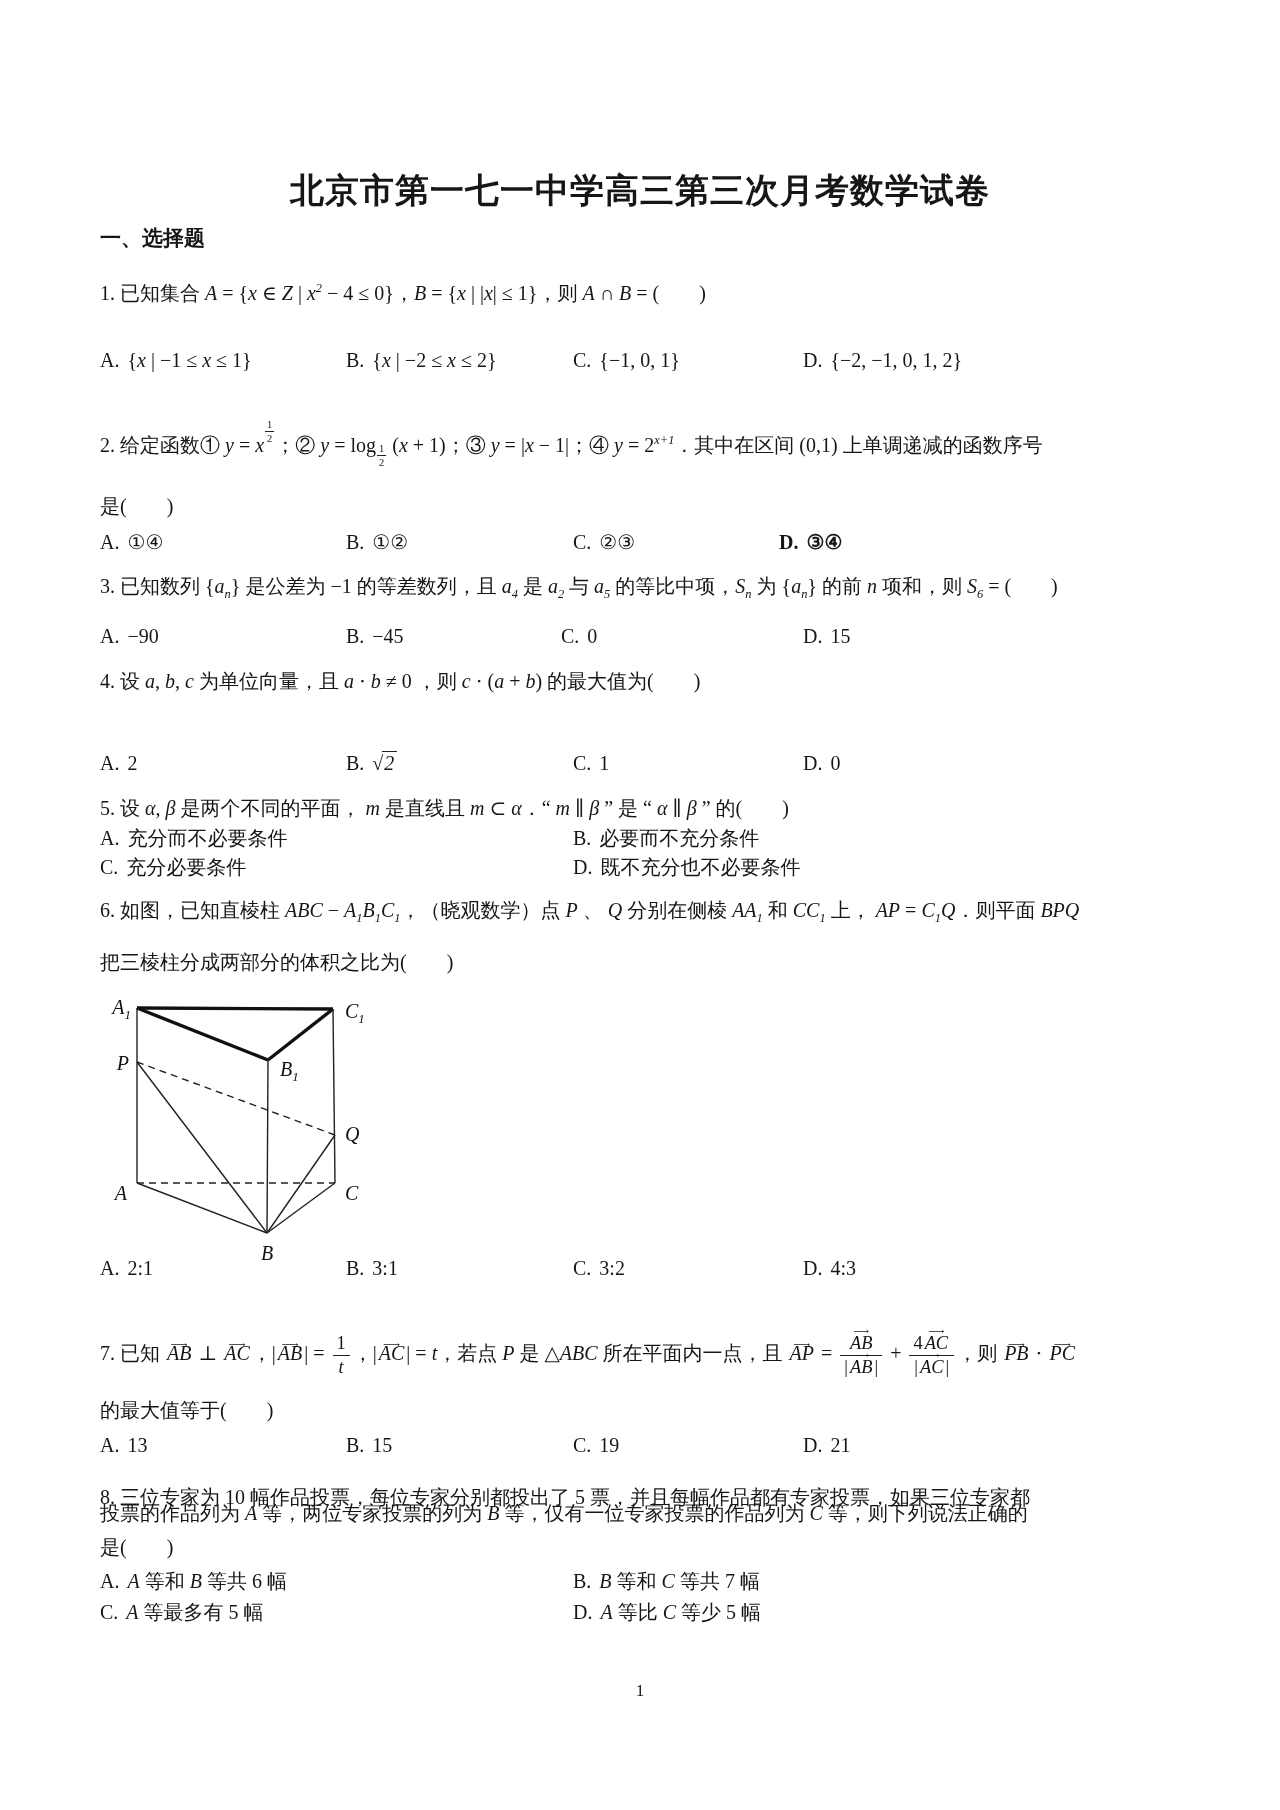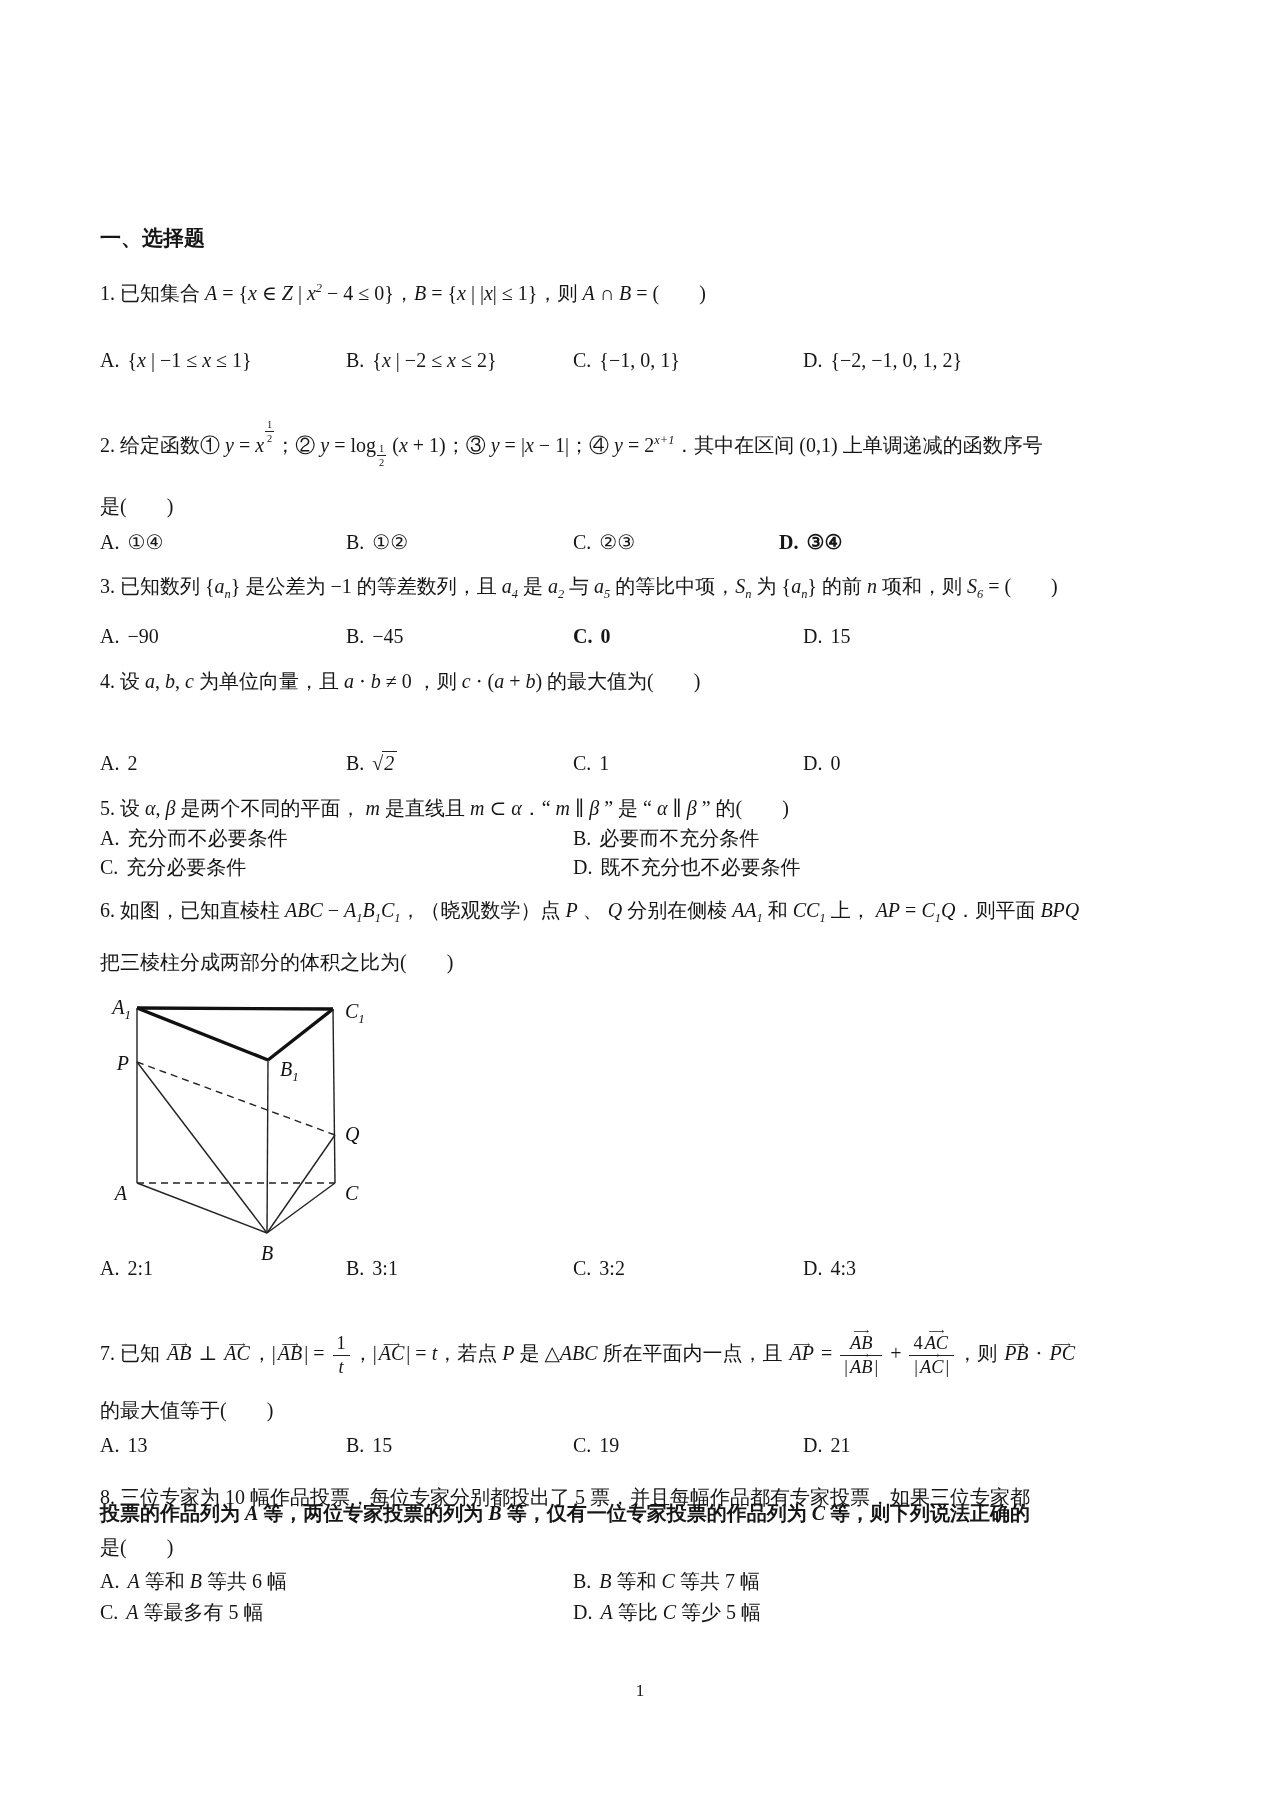--- a/index.html
+++ b/index.html
@@ -65,20 +65,21 @@
   #figure tspan.vsub{font-size:13px;}
   #footer{
     position:absolute;top:1679px;left:0;width:100%;
     text-align:center;font-size:17px;line-height:24px;
   }
 </style>
 </head>
 <body>
 
 <div id="page">
+  <h1 id="title">北京市第一七一中学高三第三次月考数学试卷</h1>
   <div id="section">一、选择题</div>
   <div id="qhost">
       <div class="row" style="top: 273px;"><span class="t">1. 已知集合 </span><span class="mi">A</span><span class="t"> = {</span><span class="mi">x</span><span class="t"> ∈ </span><span class="mi">Z</span><span class="t"> | </span><span class="mi">x</span><sup class="mi">2</sup><span class="t"> − 4 ≤ 0}，</span><span class="mi">B</span><span class="t"> = {</span><span class="mi">x</span><span class="t"> | |</span><span class="mi">x</span><span class="t">| ≤ 1}，则 </span><span class="mi">A</span><span class="t"> ∩ </span><span class="mi">B</span><span class="t"> = (　　)</span></div>
       <div class="row" style="top: 345px;">
         <span class="opt" style="left: 0px;"><span class="olabel">A.</span><span class="t">{</span><span class="mi">x</span><span class="t"> | −1 ≤ </span><span class="mi">x</span><span class="t"> ≤ 1}</span></span>
         <span class="opt" style="left: 246px;"><span class="olabel">B.</span><span class="t">{</span><span class="mi">x</span><span class="t"> | −2 ≤ </span><span class="mi">x</span><span class="t"> ≤ 2}</span></span>
         <span class="opt" style="left: 473px;"><span class="olabel">C.</span><span class="t">{−1, 0, 1}</span></span>
         <span class="opt" style="left: 703px;"><span class="olabel">D.</span><span class="t">{−2, −1, 0, 1, 2}</span></span>
       </div>
       <div class="row" style="top: 419px;"><span class="t">2. 给定函数① </span><span class="mi">y</span><span class="t"> = </span><span class="mi">x</span><span class="supfrac"><span class="num">1</span><span class="den">2</span></span><span class="t">；② </span><span class="mi">y</span><span class="t"> = log</span><span class="subfrac"><span class="num">1</span><span class="den">2</span></span><span class="t"> (</span><span class="mi">x</span><span class="t"> + 1)；③ </span><span class="mi">y</span><span class="t"> = |</span><span class="mi">x</span><span class="t"> − 1|；④ </span><span class="mi">y</span><span class="t"> = 2</span><sup class="mi">x+1</sup><span class="t">．其中在区间 (0,1) 上单调递减的函数序号</span></div>
@@ -86,21 +87,21 @@
       <div class="row" style="top: 527px;">
         <span class="opt" style="left: 0px; text-align: right;"><span class="olabel">A.</span><span class="t">①④</span></span>
         <span class="opt" style="left: 246px;"><span class="olabel">B.</span><span class="t">①②</span></span>
         <span class="opt" style="left: 473px;"><span class="olabel">C.</span><span class="t">②③</span></span>
         <span class="opt" style="left: 679px; font-weight: bold;"><span class="olabel">D.</span><span class="t">③④</span></span>
       </div>
       <div class="row" style="top: 571px;"><span class="t">3. 已知数列 {</span><span class="mi">a</span><sub class="mi">n</sub><span class="t">} 是公差为 −1 的等差数列，且 </span><span class="mi">a</span><sub class="mi">4</sub><span class="t"> 是 </span><span class="mi">a</span><sub class="mi">2</sub><span class="t"> 与 </span><span class="mi">a</span><sub class="mi">5</sub><span class="t"> 的等比中项，</span><span class="mi">S</span><sub class="mi">n</sub><span class="t"> 为 {</span><span class="mi">a</span><sub class="mi">n</sub><span class="t">} 的前 </span><span class="mi">n</span><span class="t"> 项和，则 </span><span class="mi">S</span><sub class="mi">6</sub><span class="t"> = (　　)</span></div>
       <div class="row" style="top: 621px;">
         <span class="opt" style="left: 0px;"><span class="olabel">A.</span><span class="t">−90</span></span>
         <span class="opt" style="left: 246px;"><span class="olabel">B.</span><span class="t">−45</span></span>
-        <span class="opt" style="left: 473px; font-weight: bold;"><span class="olabel">C.</span><span class="t">0</span></span>
+        <span class="opt" style="left: 461px;"><span class="olabel">C.</span><span class="t">0</span></span>
         <span class="opt" style="left: 703px;"><span class="olabel">D.</span><span class="t">15</span></span>
       </div>
       <div class="row" style="top: 666px;"><span class="t">4. 设 </span><span class="mi">a</span><span class="t">, </span><span class="mi">b</span><span class="t">, </span><span class="mi">c</span><span class="t"> 为单位向量，且 </span><span class="mi">a</span><span class="t"> ⋅ </span><span class="mi">b</span><span class="t"> ≠ 0 ，则 </span><span class="mi">c</span><span class="t"> ⋅ (</span><span class="mi">a</span><span class="t"> + </span><span class="mi">b</span><span class="t">) 的最大值为(　　)</span></div>
       <div class="row" style="top: 748px;">
         <span class="opt" style="left: 0px;"><span class="olabel">A.</span><span class="t">2</span></span>
         <span class="opt" style="left: 246px;"><span class="olabel">B.</span><span class="sqrt"><span class="rsign">√</span><span class="rad">2</span></span></span>
         <span class="opt" style="left: 473px; text-align: right;"><span class="olabel">C.</span><span class="t">1</span></span>
         <span class="opt" style="left: 703px;"><span class="olabel">D.</span><span class="t">0</span></span>
       </div>
       <div class="row" style="top: 793px;"><span class="t">5. 设 </span><span class="mi">α</span><span class="t">, </span><span class="mi">β</span><span class="t"> 是两个不同的平面， </span><span class="mi">m</span><span class="t"> 是直线且 </span><span class="mi">m</span><span class="t"> ⊂ </span><span class="mi">α</span><span class="t">．“ </span><span class="mi">m</span><span class="t"> ∥ </span><span class="mi">β</span><span class="t"> ” 是 “ </span><span class="mi">α</span><span class="t"> ∥ </span><span class="mi">β</span><span class="t"> ” 的(　　)</span></div>
@@ -122,21 +123,21 @@
       </div>
       <div class="row" style="top: 1333px;"><span class="t">7. 已知 </span><span class="vec">AB</span><span class="t"> ⊥ </span><span class="vec">AC</span><span class="t">，|</span><span class="vec">AB</span><span class="t">| = </span><span class="frac"><span class="num"><span class="t">1</span></span><span class="den"><span class="mi">t</span></span></span><span class="t">，|</span><span class="vec">AC</span><span class="t">| = </span><span class="mi">t</span><span class="t">，若点 </span><span class="mi">P</span><span class="t"> 是 △</span><span class="mi">ABC</span><span class="t"> 所在平面内一点，且 </span><span class="vec">AP</span><span class="t"> = </span><span class="frac"><span class="num"><span class="vec">AB</span></span><span class="den"><span class="t">|</span><span class="vec">AB</span><span class="t">|</span></span></span><span class="t"> + </span><span class="frac"><span class="num"><span class="t">4</span><span class="vec">AC</span></span><span class="den"><span class="t">|</span><span class="vec">AC</span><span class="t">|</span></span></span><span class="t">，则 </span><span class="vec">PB</span><span class="t"> ⋅ </span><span class="vec">PC</span></div>
       <div class="row" style="top: 1395px;"><span class="t">的最大值等于(　　)</span></div>
       <div class="row" style="top: 1430px;">
         <span class="opt" style="left: 0px;"><span class="olabel">A.</span><span class="t">13</span></span>
         <span class="opt" style="left: 246px;"><span class="olabel">B.</span><span class="t">15</span></span>
         <span class="opt" style="left: 473px;"><span class="olabel">C.</span><span class="t">19</span></span>
         <span class="opt" style="left: 703px;"><span class="olabel">D.</span><span class="t">21</span></span>
       </div>
       <div class="row" style="top: 1462px; margin-top: 20px;"><span class="t">8. 三位专家为 10 幅作品投票，每位专家分别都投出了 5 票，并且每幅作品都有专家投票，如果三位专家都</span></div>
-      <div class="row" style="top: 1498px; font-weight: bold;"><span class="t">投票的作品列为 </span><span class="mi">A</span><span class="t"> 等，两位专家投票的列为 </span><span class="mi">B</span><span class="t"> 等，仅有一位专家投票的作品列为 </span><span class="mi">C</span><span class="t"> 等，则下列说法正确的</span></div>
+      <div class="row" style="top: 1498px;"><span class="t">投票的作品列为 </span><span class="mi">A</span><span class="t"> 等，两位专家投票的列为 </span><span class="mi">B</span><span class="t"> 等，仅有一位专家投票的作品列为 </span><span class="mi">C</span><span class="t"> 等，则下列说法正确的</span></div>
       <div class="row" style="top: 1532px;"><span class="t">是(　　)</span></div>
       <div class="row" style="top: 1566px;">
         <span class="opt" style="left: 0px;"><span class="olabel">A.</span><span class="mi">A</span><span class="t"> 等和 </span><span class="mi">B</span><span class="t"> 等共 6 幅</span></span>
         <span class="opt" style="left: 473px;"><span class="olabel">B.</span><span class="mi">B</span><span class="t"> 等和 </span><span class="mi">C</span><span class="t"> 等共 7 幅</span></span>
       </div>
       <div class="row" style="top: 1597px;">
         <span class="opt" style="left: 0px;"><span class="olabel">C.</span><span class="mi">A</span><span class="t"> 等最多有 5 幅</span></span>
         <span class="opt" style="left: 473px;"><span class="olabel">D.</span><span class="mi">A</span><span class="t"> 等比 </span><span class="mi">C</span><span class="t"> 等少 5 幅</span></span>
       </div>
     </div>

